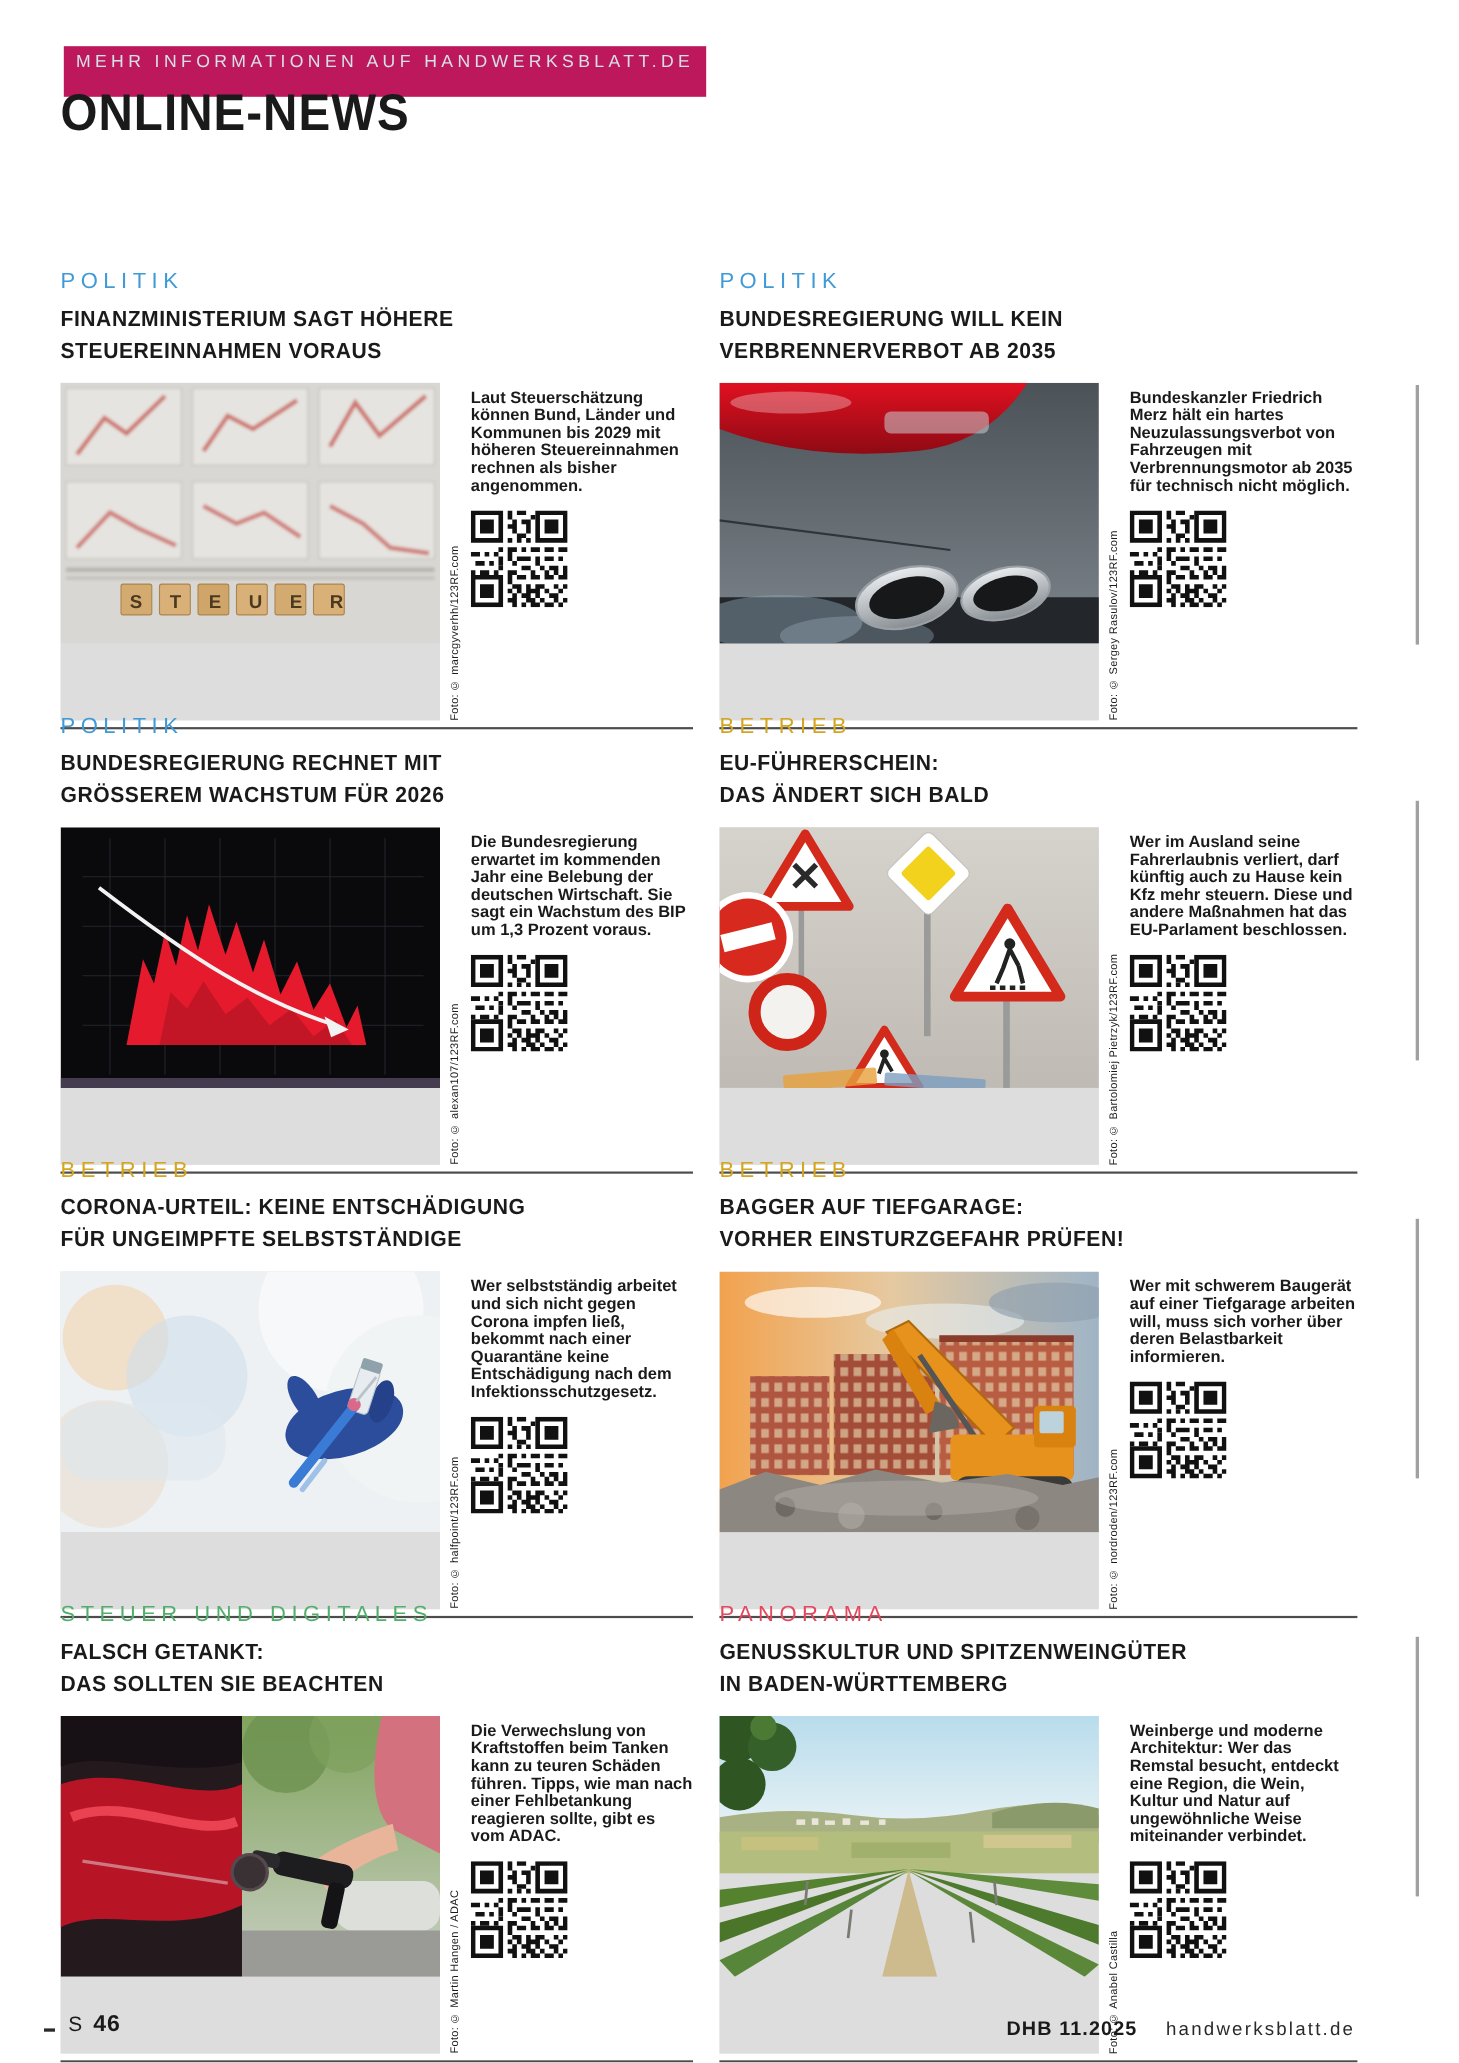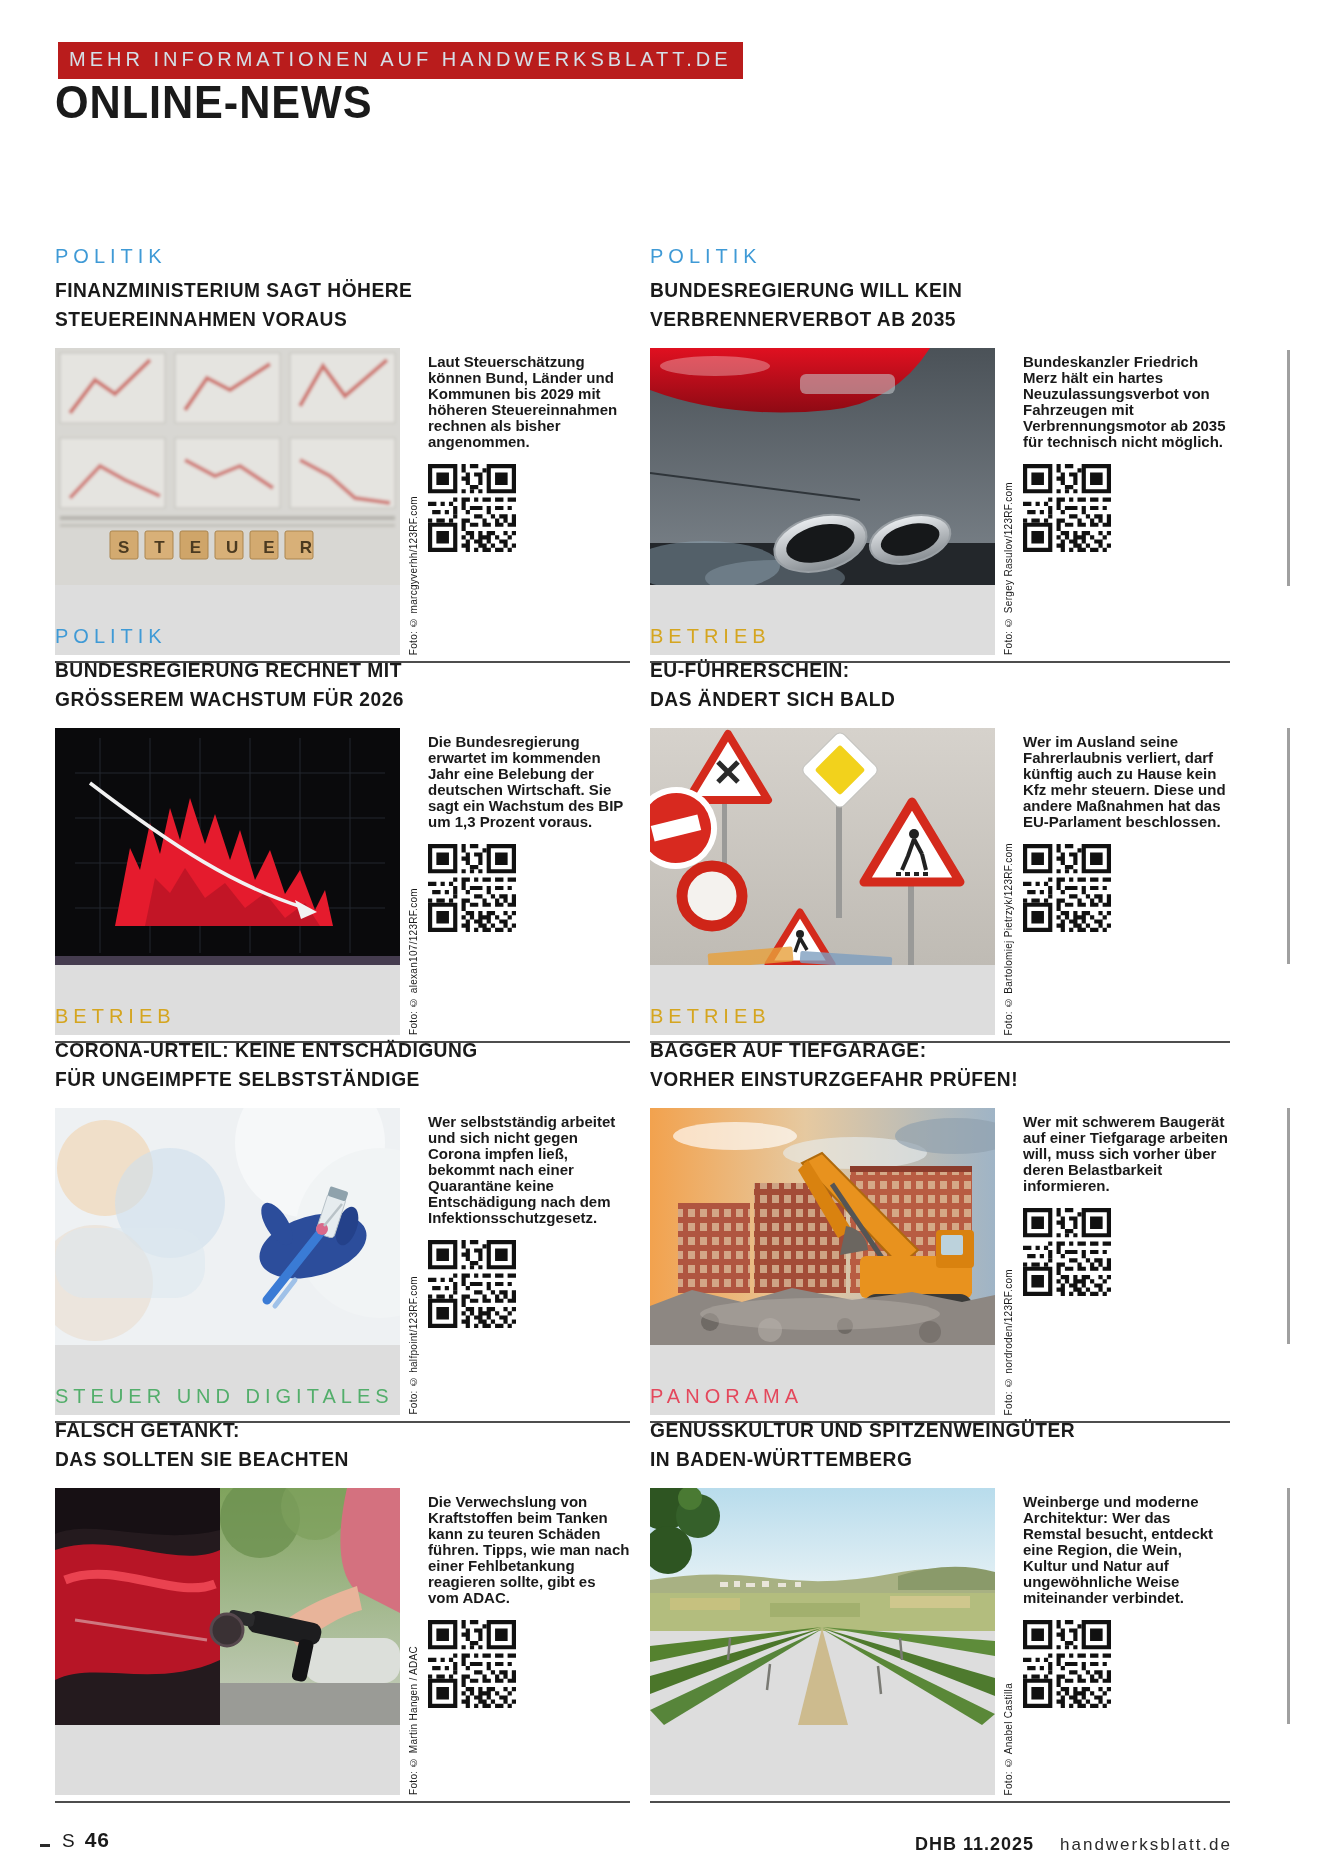--- a/index.html
+++ b/index.html
@@ -2,31 +2,31 @@
 <html><head>
 <meta charset="utf-8">
 <style>
   html,body{margin:0;padding:0;}
   body{
     width:1326px;height:1875px;position:relative;background:#ffffff;
     font-family:"Liberation Sans",sans-serif;color:#1a1a1a;overflow:hidden;
   }
   
   .banner{
-    position:absolute;left:58px;top:42px;background:#b91c1c;color:#d5e0e8;
-    font-size:20px;letter-spacing:4px;padding:6px 11px 8px;font-weight:400;white-space:nowrap;
+    position:absolute;left:58px;top:42px;background:#be185d;color:#d5e0e8;
+    font-size:16px;letter-spacing:4px;padding:6px 11px 22px;font-weight:400;white-space:nowrap;
   }
   .page-title{
     position:absolute;left:55px;top:74px;font-size:47px;font-weight:700;letter-spacing:1px;
     transform:scaleX(.92);transform-origin:left top;white-space:nowrap;
   }
   
   .grid{
     position:absolute;left:55px;top:245px;display:grid;
-    grid-template-columns:575px 580px;column-gap:20px;grid-auto-rows:380px;
+    grid-template-columns:575px 580px;column-gap:20px;grid-auto-rows:380px;gap:24px;
   }
   .card{position:relative;}
   .category{font-size:20px;letter-spacing:5px;font-weight:400;margin:0 0 8px 0;white-space:nowrap;}
   .cat-politik{color:#3f9ad6;}
   .cat-betrieb{color:#d5a51f;}
   .cat-technik{color:#53ae6b;}
   .cat-panorama{color:#e4485c;}
   .headline{margin:0 0 14px 0;font-size:20px;line-height:29px;font-weight:700;letter-spacing:.5px;}
   .headline .hl{display:block;transform:scaleX(.96);transform-origin:left;white-space:nowrap;}
   .media{display:flex;}

